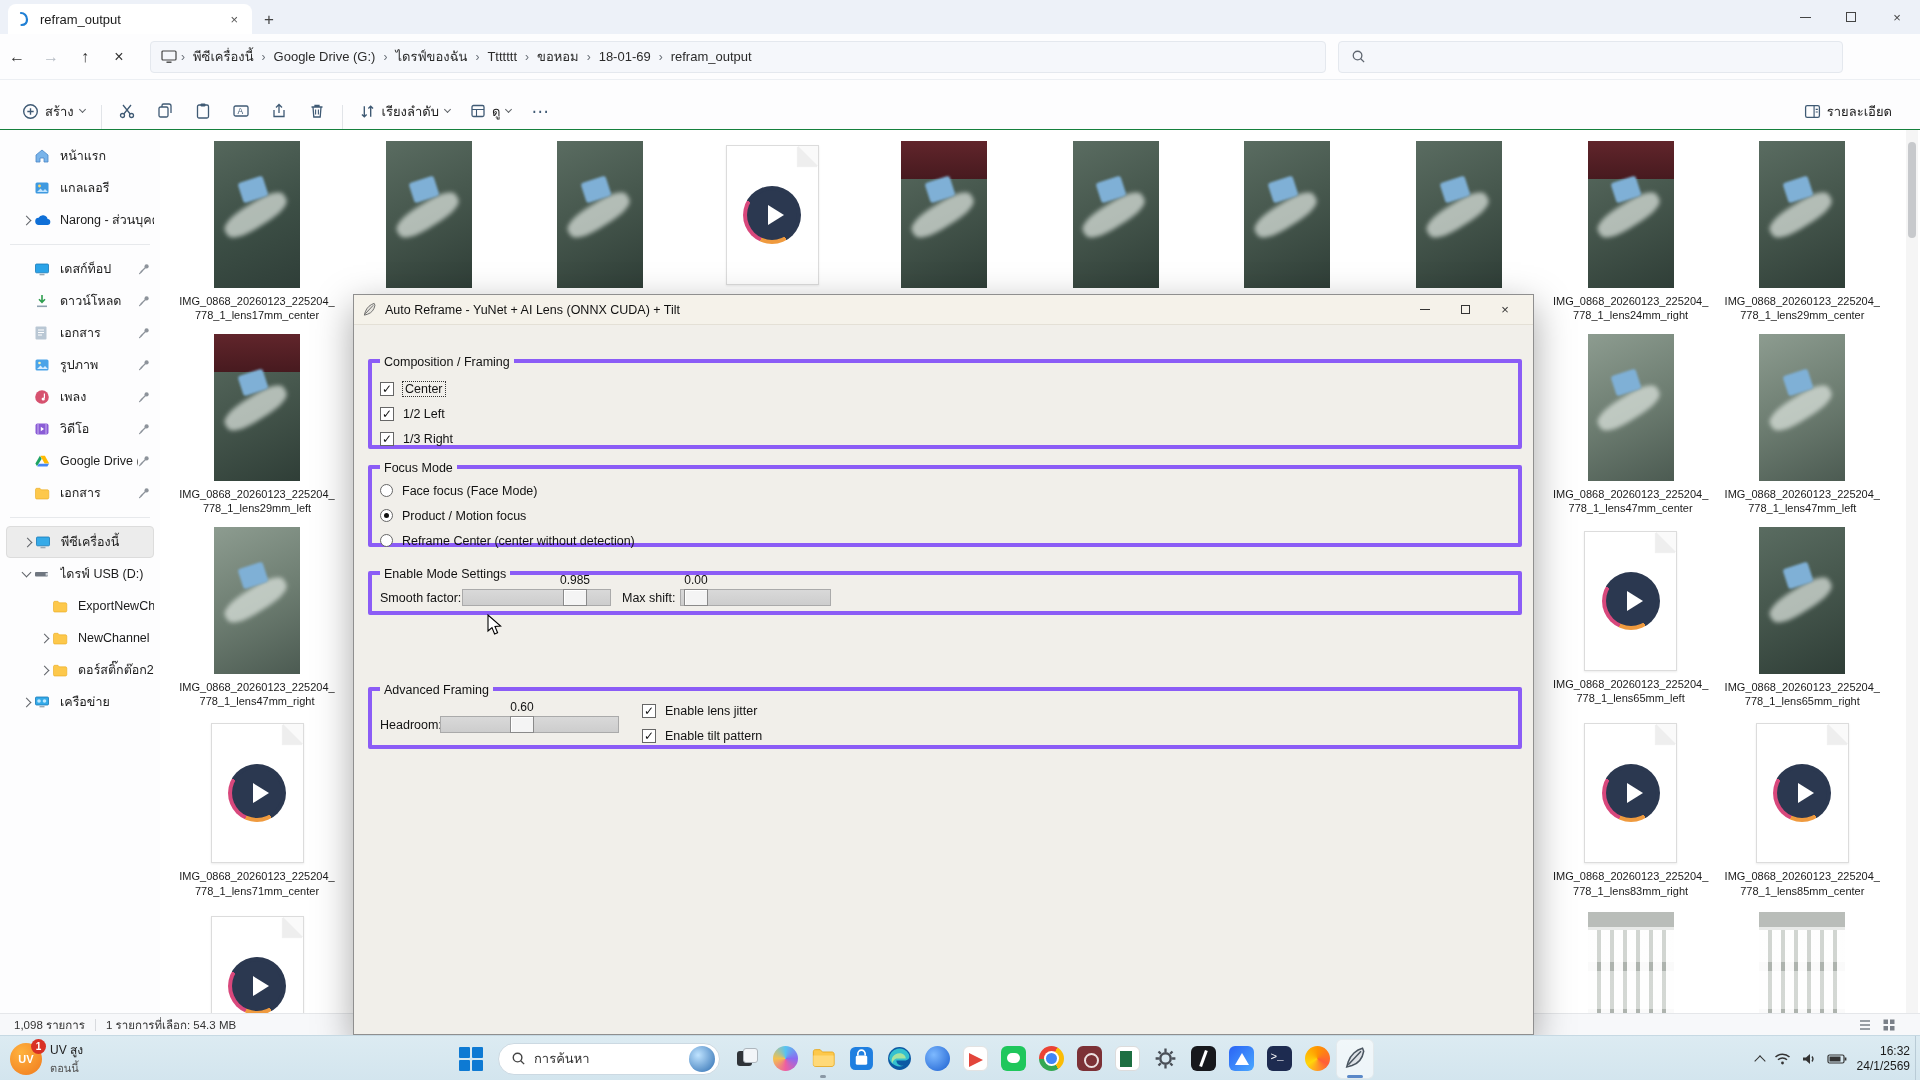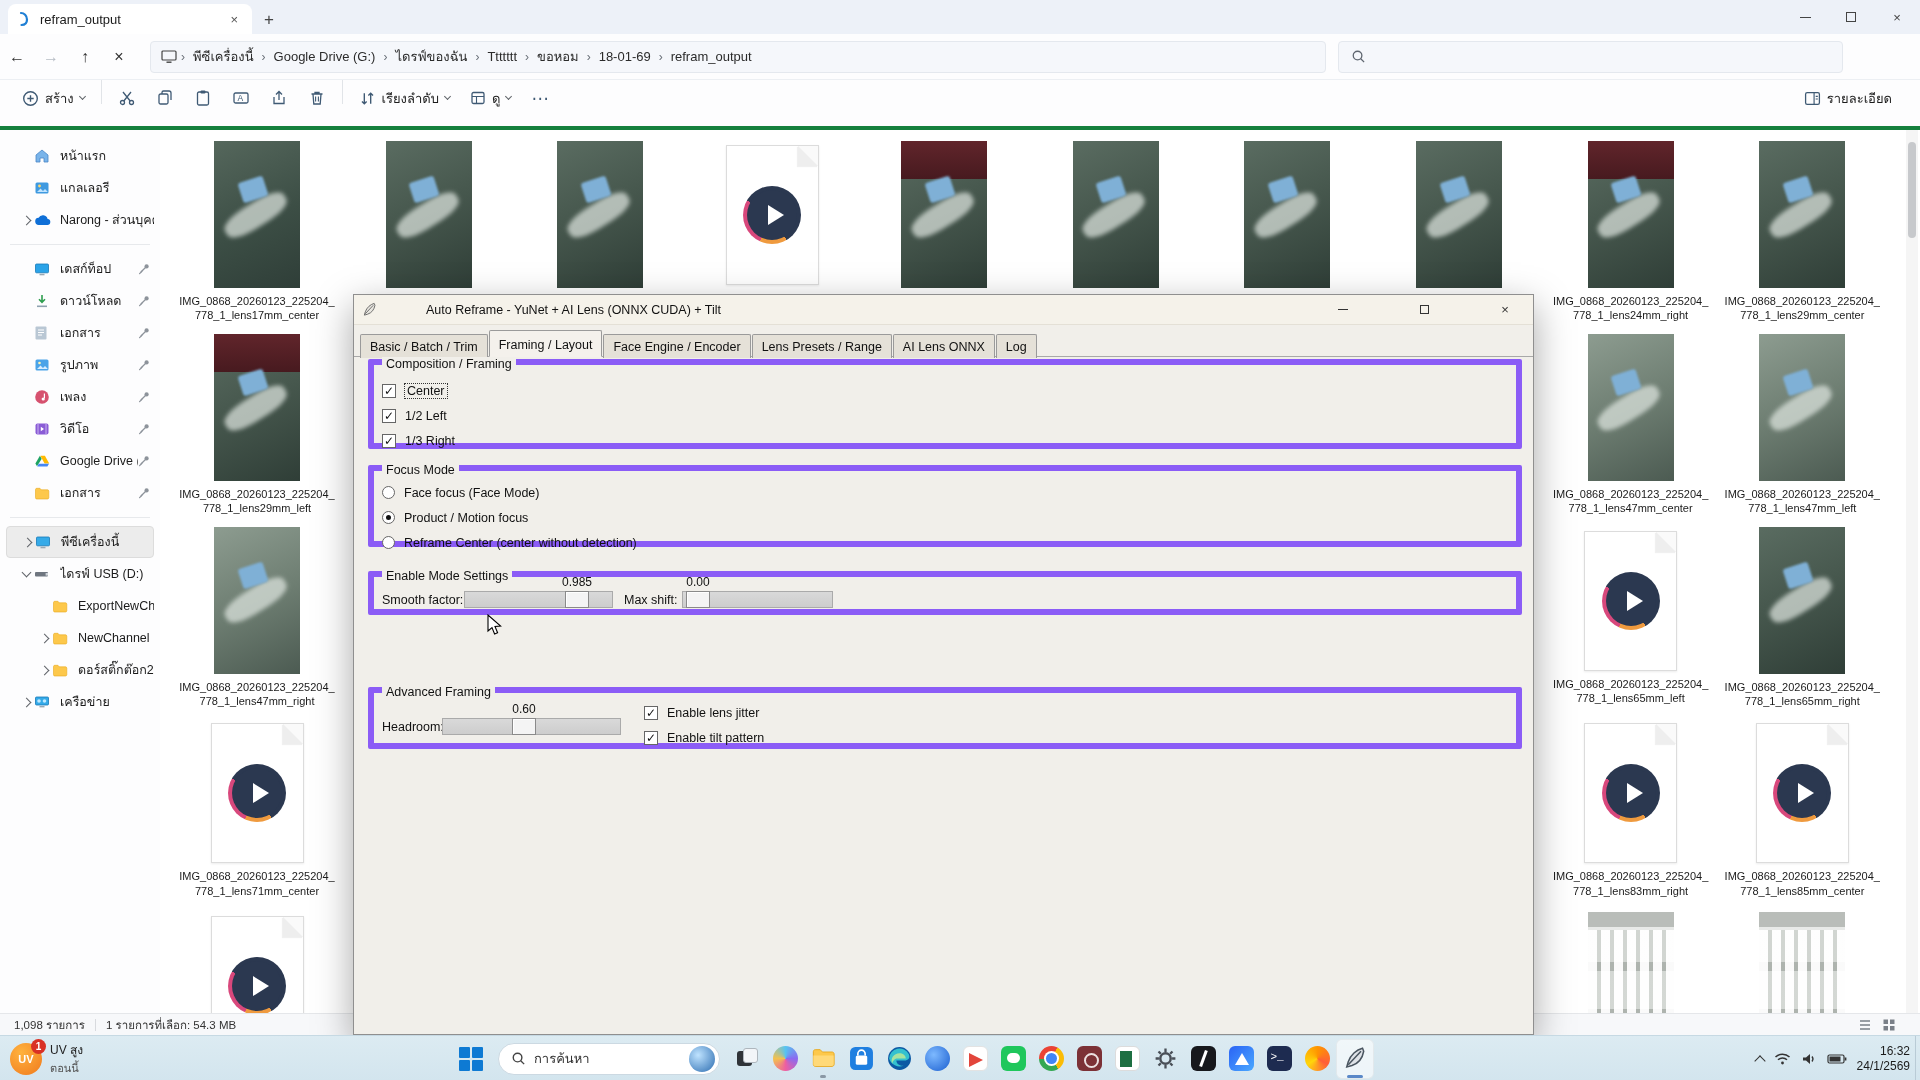--- a/index.html
+++ b/index.html
@@ -19,21 +19,21 @@
 
   #addrbar { position:absolute; left:0; top:34px; width:1920px; height:46px; background:#fdfdfe; display:flex; align-items:center; border-bottom:1px solid #eceff3; }
   .navbtn { width:34px; text-align:center; font-size:16px; color:#333; }
   .navbtn.dis { color:#b6bcc4; }
   .crumbpill { margin-left:14px; width:1176px; height:32px; background:#f5f7fb; border:1px solid #e4e8ee; border-radius:4px; display:flex; align-items:center; padding:0 10px; }
   .crumb { font-size:13px; color:#2b2b2b; padding:0 4px; white-space:nowrap; }
   .bsep { color:#6a7078; font-size:12px; padding:0 4px; }
   .searchpill { margin-left:12px; width:505px; height:32px; background:#f5f7fb; border:1px solid #e4e8ee; border-radius:4px; display:flex; align-items:center; padding:0 12px; }
   .searchpill .stext { flex:1; font-size:13px; color:#5f6670; }
 
-  #cmdbar { position:absolute; left:0; top:80px; width:1920px; height:50px; background:#fdfdfe; border-bottom:4px solid #15803d; display:flex; align-items:flex-start; }
+  #cmdbar { position:absolute; left:0; top:80px; width:1920px; height:50px; background:#fdfdfe; border-bottom:1px solid #15803d; display:flex; align-items:flex-end; }
   .cbtn { display:flex; align-items:center; gap:6px; padding:0 10px; height:36px; font-size:13px; color:#1b1b1b; border-radius:4px; }
   .cdiv { width:1px; height:24px; background:#e1e4e8; margin:0 6px; }
   .chev { width:7px; height:7px; border-right:1.4px solid #5f6368; border-bottom:1.4px solid #5f6368; display:inline-block; }
   .chev.d { transform:rotate(45deg); margin-top:-4px; }
   .chev.r { transform:rotate(-45deg); }
   .cbtn .mini { width:5px; height:5px; }
   #details-btn { position:absolute; right:18px; }
 
   
   #sidebar { position:absolute; left:0; top:130px; width:160px; height:883px; background:#fdfdfe; overflow:hidden; padding-top:10px; }
@@ -70,29 +70,29 @@
   #vscroll { position:absolute; right:2px; top:130px; width:12px; height:883px; background:#f5f5f5; }
   #vscroll .vthumb { position:absolute; left:2px; top:12px; width:8px; height:96px; background:#c7c9cc; border-radius:4px; }
 
   
   #statusbar { position:absolute; left:0; top:1013px; width:1920px; height:22px; background:#f7f8fa; border-top:1px solid #e5e7ea; display:flex; align-items:center; font-size:11.5px; color:#333; z-index:2; }
   #statusbar .sdiv { width:1px; height:12px; background:#d8dade; margin:0 10px; }
   #sb-icons { position:absolute; right:24px; display:flex; gap:10px; }
 
   
   #dialog { position:absolute; left:353px; top:294px; width:1181px; height:741px; background:#f1efea; border:1px solid #8f8f8f; box-shadow:0 12px 36px rgba(0,0,0,.35); z-index:5; font-size:12.5px; color:#111; }
-  #dtitlebar { height:30px; background:#f5f2ea; display:flex; align-items:center; padding:0 8px; border-bottom:1px solid #e4e0d6;gap:41px; }
+  #dtitlebar { height:30px; background:#f5f2ea; display:flex; align-items:center; padding:0 8px; border-bottom:1px solid #e4e0d6; }
   #dtitle { margin-left:8px; font-size:12.5px; color:#111; flex:1; }
   .dwc { width:40px; height:26px; display:flex; align-items:center; justify-content:center; color:#333; font-size:13px; }
   .dwc .sq { width:9px; height:9px; border:1px solid #333; }
   .dwc .mn { width:10px; height:1px; background:#333; }
   #dtabs { position:absolute; left:0; top:34px; width:100%; height:28px; padding-left:6px; border-bottom:1px solid #a8a8a8; }
   .dtab { display:inline-block; padding:5px 9px 4px; border:1px solid #9a9a9a; border-bottom:none; background:#e5e1d8; margin-right:1px; border-radius:2px 2px 0 0; font-size:12.5px; position:relative; top:3px; }
   .dtab.active { background:#f4f1ec; top:1px; padding-top:7px; border-bottom:1px solid #f4f1ec; z-index:2; }
-  .grp { position:absolute; left:14px; width:1154px; border:6px solid #8b5cf6; border-radius:2px; }
+  .grp { position:absolute; left:14px; width:1154px; border:4px solid #8b5cf6; border-radius:2px; }
   .gtitle { position:absolute; top:-8px; left:8px; background:#f1efea; padding:0 4px; font-size:12.5px; }
   .optrow { display:flex; align-items:center; height:25px; padding-left:8px; }
   .cb { width:14px; height:14px; background:#fff; border:1px solid #666; display:flex; align-items:center; justify-content:center; font-size:12px; color:#111; font-weight:bold; }
   .rb { width:13px; height:13px; border-radius:50%; background:#fff; border:1px solid #666; position:relative; }
   .rb .dot { position:absolute; left:3px; top:3px; width:5px; height:5px; border-radius:50%; background:#111; }
   .olabel { margin-left:9px; }
   .olabel.focus { outline:1px dotted #333; padding:0 2px; }
   .trough { position:relative; height:17px; background:linear-gradient(#d9d9d9,#cdcdcd); border:1px solid #aaa; }
   .sthumb { position:absolute; top:-1px; width:24px; height:17px; background:linear-gradient(90deg,#f4f4f4 48%,#bbb 48% 52%,#f4f4f4 52%); border:1px solid #8a8a8a; box-shadow:inset 1px 1px 0 #fff; }
   .sval { position:absolute; top:-17px; font-size:12px; color:#111; transform:translateX(-50%); }
@@ -763,21 +763,20 @@
         </svg>
       <span id="dtitle">Auto Reframe - YuNet + AI Lens (ONNX CUDA) + Tilt</span>
       <div class="dwc">
           <span class="mn"></span>
         </div>
       <div class="dwc">
           <span class="sq"></span>
         </div>
       <div class="dwc">×</div>
     </div>
-    <div id="dtabs"><span class="dtab">Basic / Batch / Trim</span><span class="dtab active">Framing / Layout</span><span class="dtab">Face Engine / Encoder</span><span class="dtab">Lens Presets / Range</span><span class="dtab">AI Lens ONNX</span><span class="dtab">Log</span></div>
 
     <div class="grp" style="top:64px;height:90px">
       <div class="gtitle">Composition / Framing</div>
       <div id="comp-opts" style="padding-top:13px">
           <div class="optrow">
             <span class="cb">✓</span>
             <span class="olabel focus">Center</span>
           </div>
           <div class="optrow">
             <span class="cb">✓</span>

